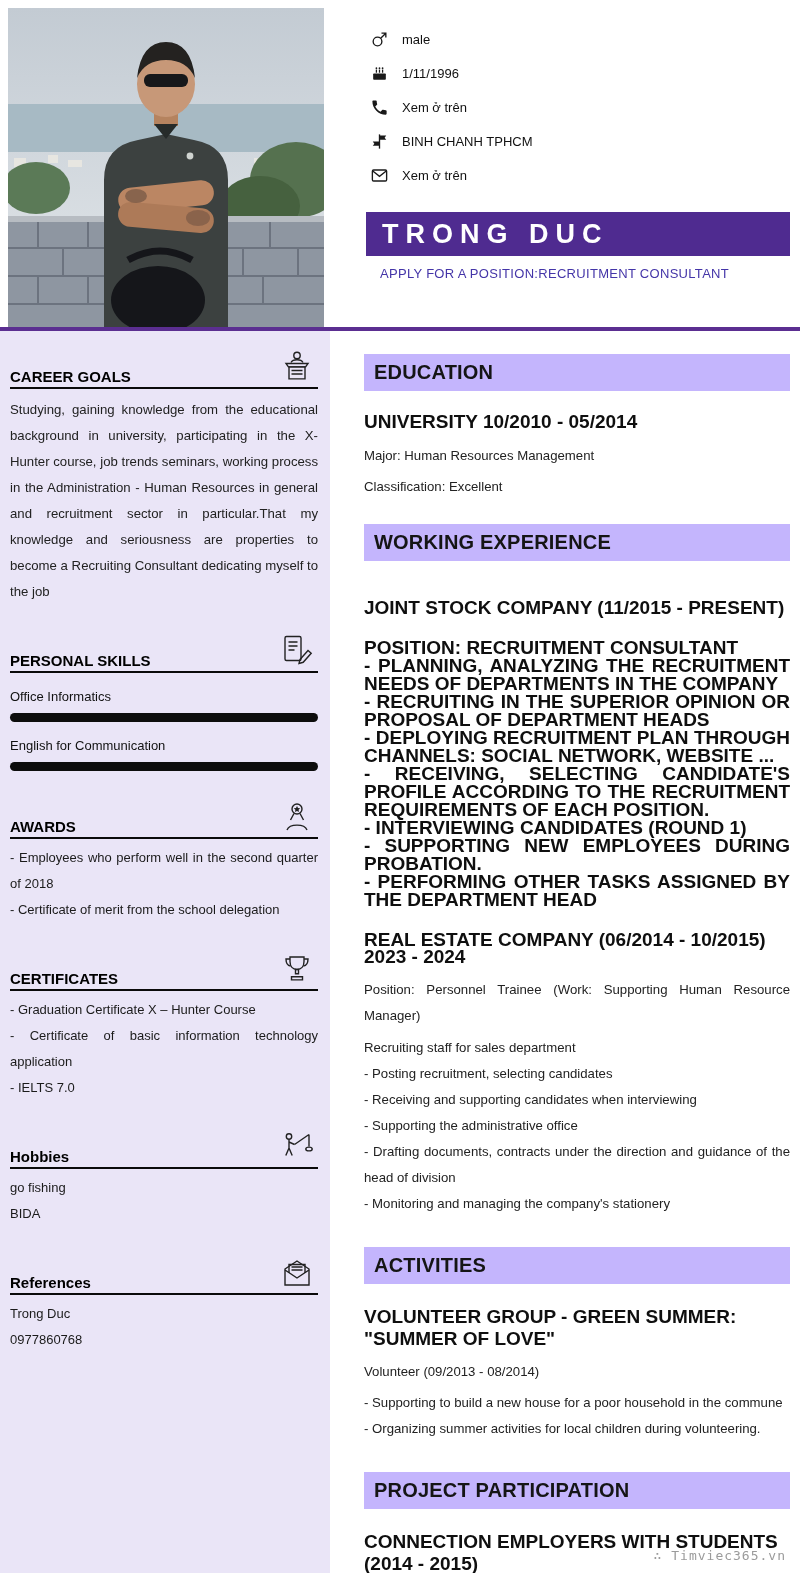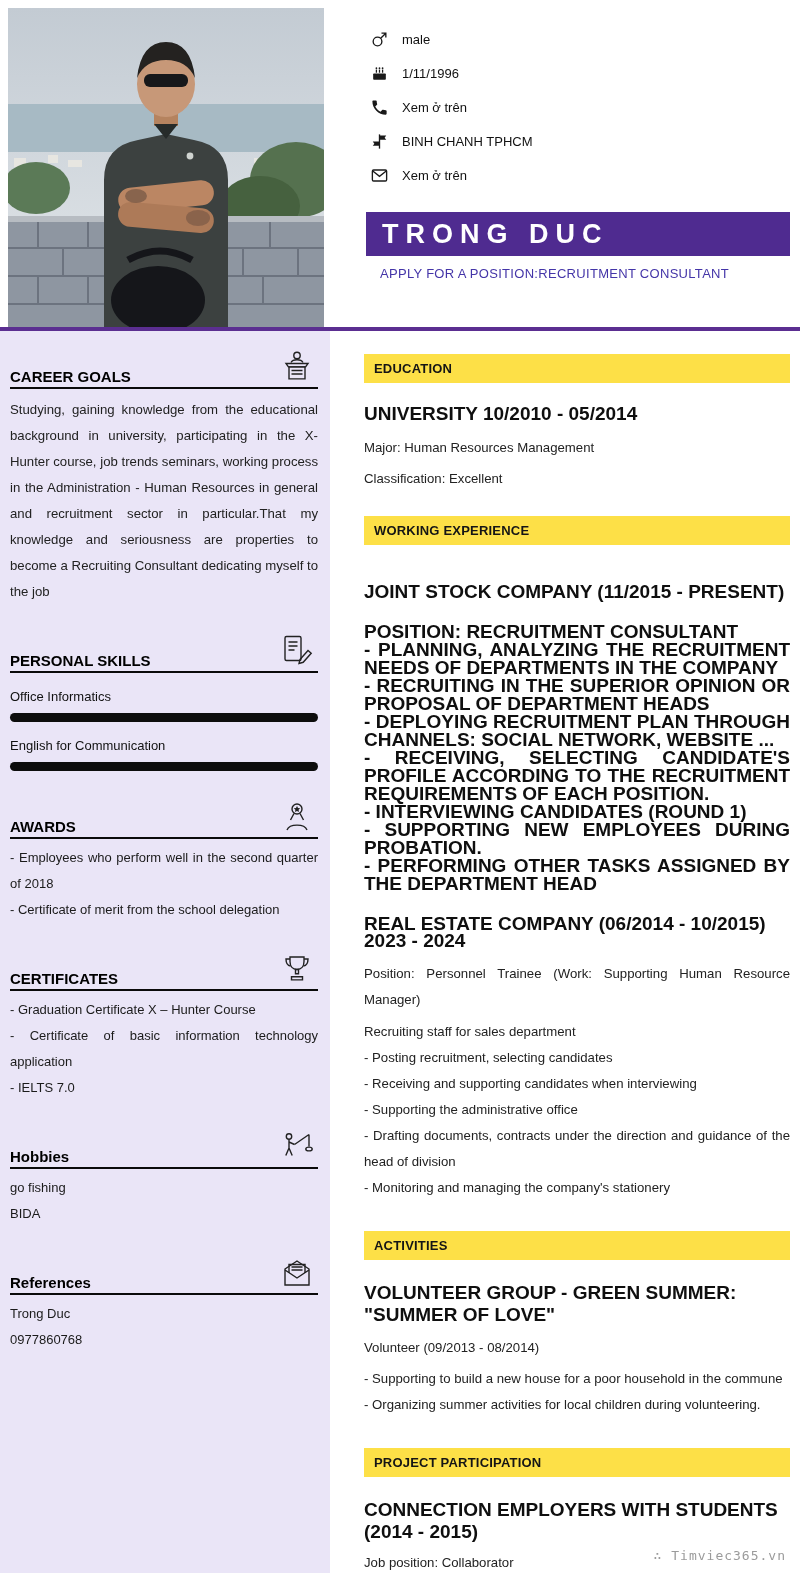--- a/index.html
+++ b/index.html
@@ -33,21 +33,21 @@
   .shead h2 { font-size:15px; font-weight:bold; color:#000; }
   .sicon svg { width:42px; height:36px; display:block; }
   .para { font-size:13.2px; line-height:26px; text-align:justify; margin-top:8px; color:#222; }
   .skill { margin-top:16px; }
   .skill .sl { font-size:13px; color:#111; }
   .skill .sbar { height:9px; background:#0d0d0d; border-radius:6px; margin-top:9px; }
   .item-line { font-size:13px; line-height:26px; text-align:justify; color:#1b1b1b; }
   .items { margin-top:6px; }
 
   
-  .sec-bar { background:#fde047; font-weight:bold; font-size:13px; color:#151515; padding:7px 10px; margin-top:30px; letter-spacing:0.2px; }
+  .sec-bar { background:#c4b5fd; font-weight:bold; font-size:20px; color:#151515; padding:7px 10px; margin-top:30px; letter-spacing:0.2px; }
   .sec-bar.first { margin-top:0; }
   .b13 { font-weight:bold; font-size:19px; color:#0f0f0f; }
   .t13 { font-size:13.2px; color:#222; }
   .edu-school { margin-top:20px; }
   .edu-major { margin-top:15px; }
   .edu-class { margin-top:16px; }
   .company1 { margin-top:36px; }
   .pos-block { margin-top:20px; }
   .pos-block div { font-weight:bold; font-size:19px; line-height:18px; text-align:justify; color:#0f0f0f; }
   .company2 { margin-top:22px; line-height:17px; }

